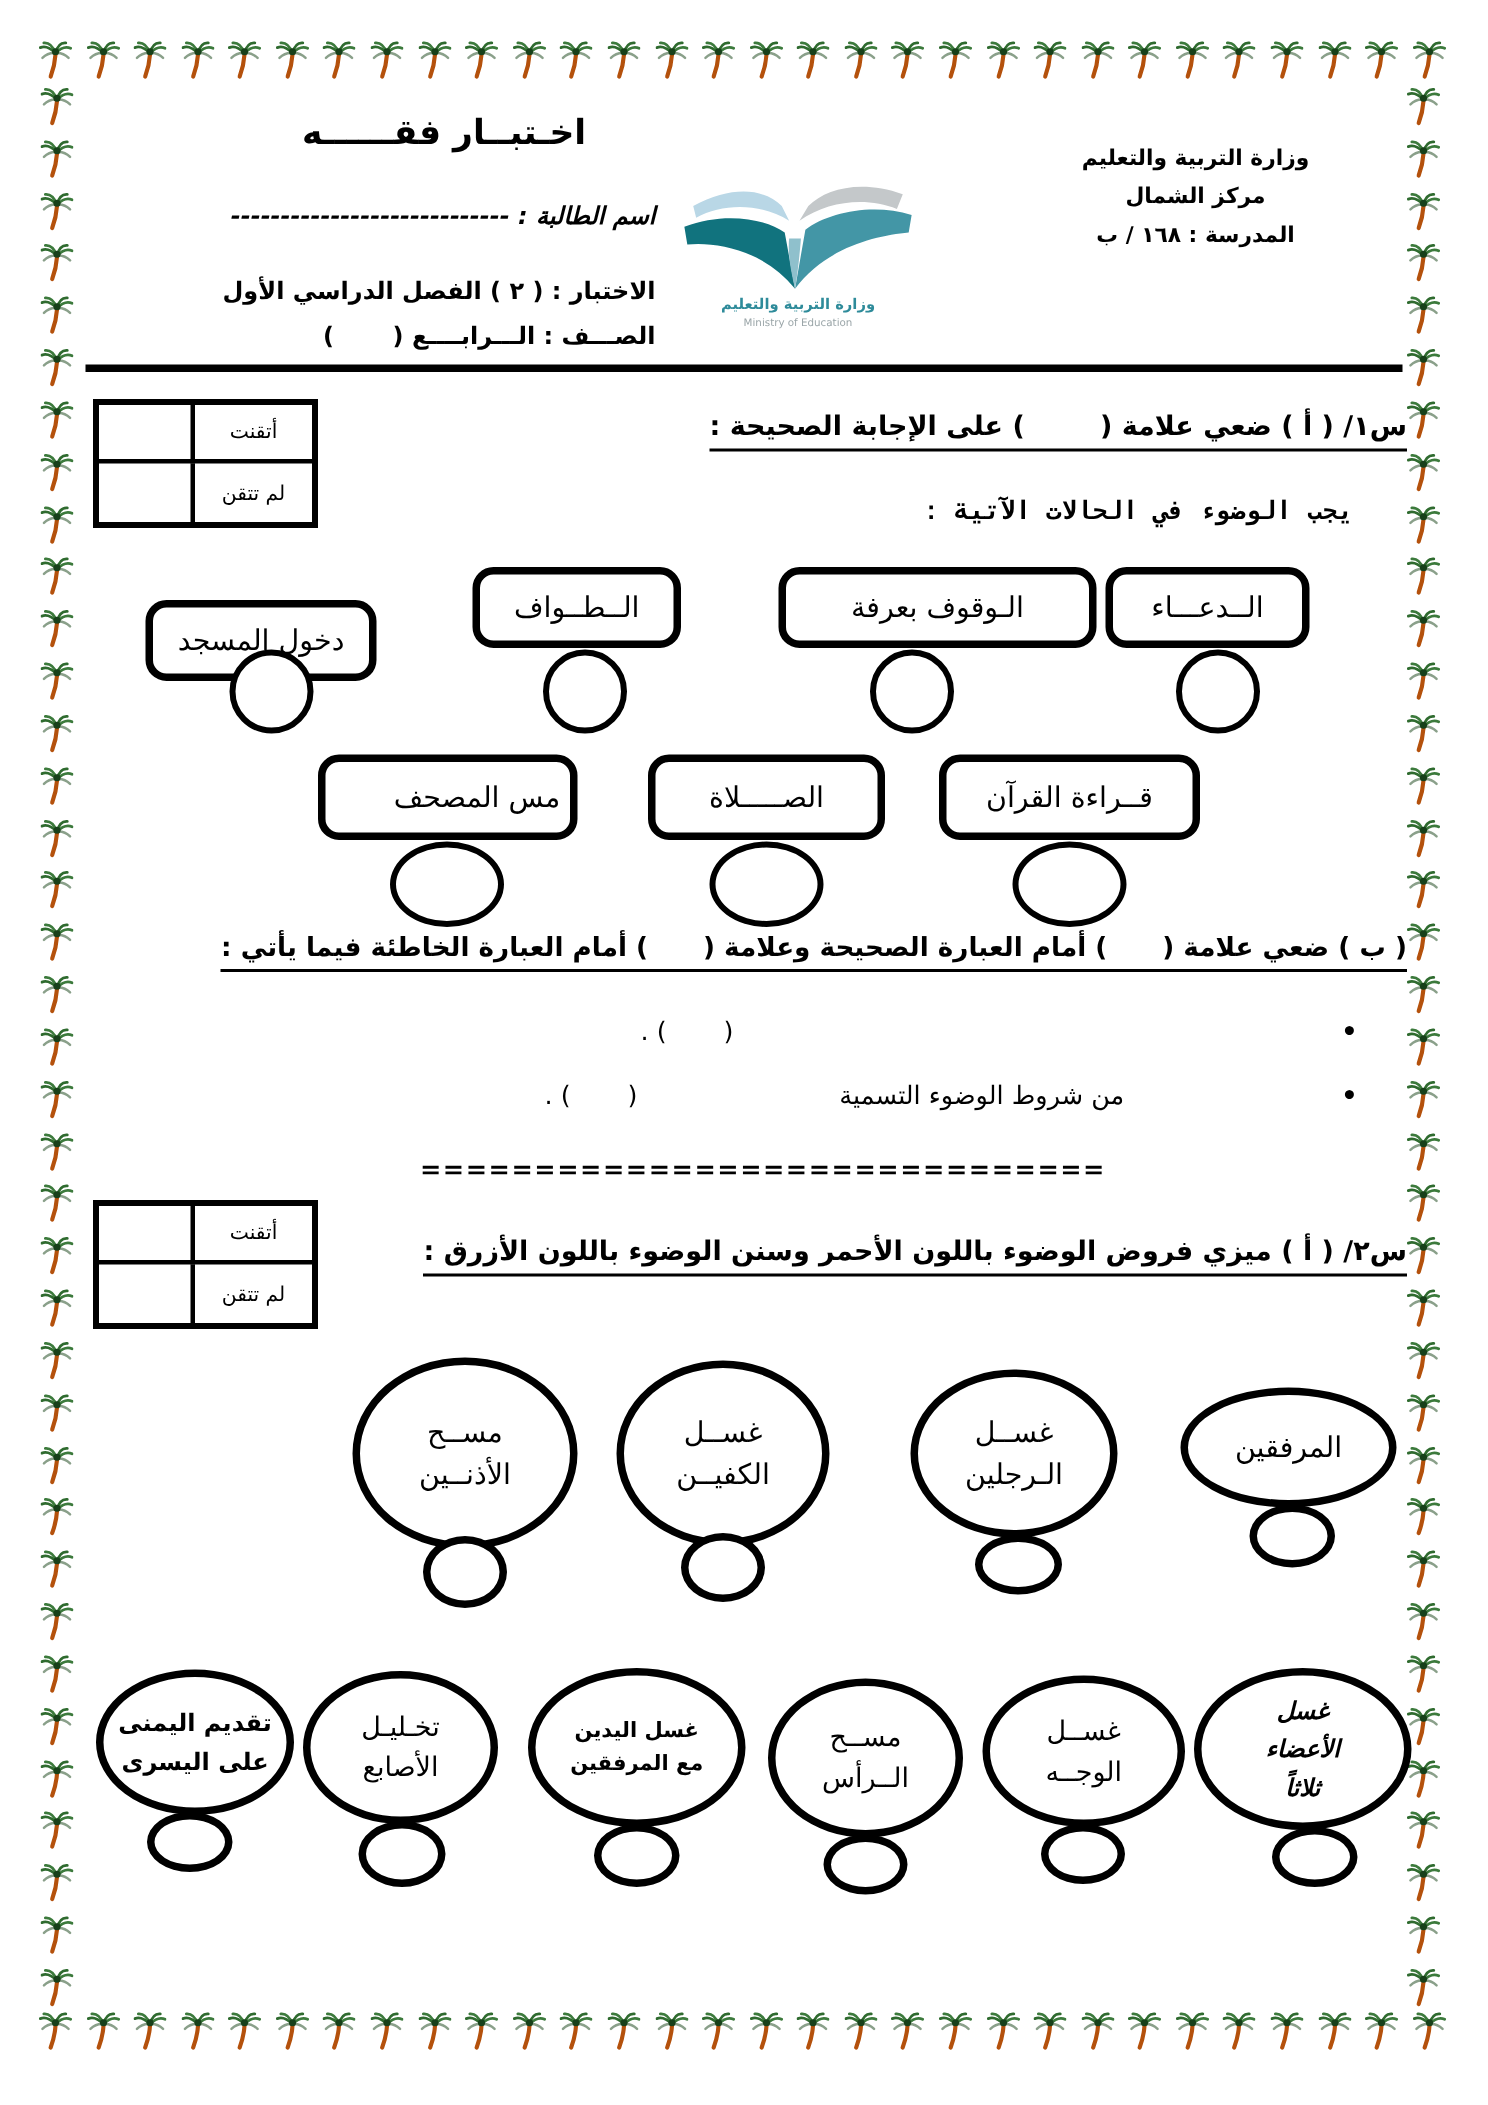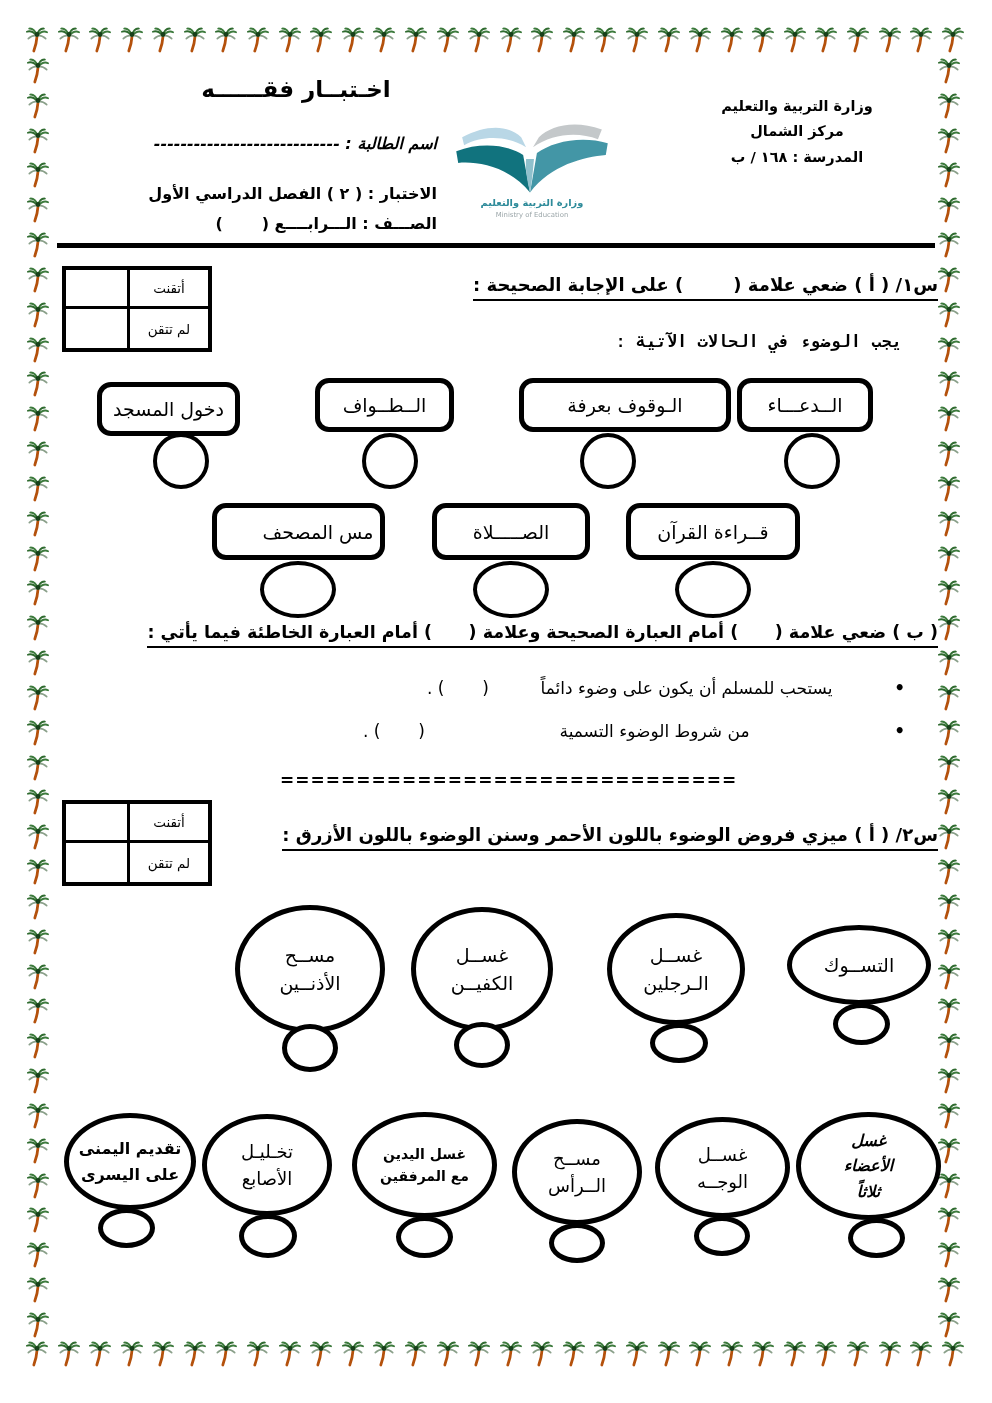--- a/index.html
+++ b/index.html
@@ -1836,56 +1836,55 @@
   <div class="m-cell c1"></div>
   <div class="m-cell">لم تتقن</div>
 </div>
 
 <div class="abs q-heading" style="right:54px;top:274px;">س١/ ( أ ) ضعي علامة (&nbsp;&nbsp;&nbsp;&nbsp;&nbsp;&nbsp;&nbsp;&nbsp;) على الإجابة الصحيحة :</div>
 <div class="abs sub-heading" style="right:90px;top:331px;">يجب الوضوء في الحالات الآتية :</div>
 
 <div class="opt" style="left:737px;top:378px;width:136px;">الــدعـــاء</div>
 <div class="opt" style="left:519px;top:378px;width:212px;">الـوقوف بعرفة</div>
 <div class="opt" style="left:315px;top:378px;width:139px;">الــطــواف</div>
-<div class="opt" style="left:97px;top:382px;width:143px;">دخول المسجد</div>
+<div class="opt" style="left:97px;top:400px;width:154px;">دخول المسجد</div>
 <div class="tail" style="left:784px;top:433px;width:56px;height:56px;"></div>
 <div class="tail" style="left:580px;top:433px;width:56px;height:56px;"></div>
 <div class="tail" style="left:362px;top:433px;width:56px;height:56px;"></div>
 <div class="tail" style="left:153px;top:433px;width:56px;height:56px;"></div>
 
 <div class="opt" style="left:626px;top:503px;width:174px;height:57px;">قــراءة القرآن</div>
 <div class="opt" style="left:432px;top:503px;width:158px;height:57px;">الصـــــلاة</div>
 <div class="opt" style="left:212px;top:503px;width:173px;height:57px;padding-left:39px;">مس المصحف</div>
 <div class="tail" style="left:675px;top:561px;width:76px;height:57px;"></div>
 <div class="tail" style="left:473px;top:561px;width:76px;height:57px;"></div>
 <div class="tail" style="left:260px;top:561px;width:76px;height:57px;"></div>
 
 <div class="abs q-heading" style="right:54px;top:622px;font-size:17.5px;">( ب ) ضعي علامة (&nbsp;&nbsp;&nbsp;&nbsp;&nbsp;&nbsp;) أمام العبارة الصحيحة وعلامة (&nbsp;&nbsp;&nbsp;&nbsp;&nbsp;&nbsp;) أمام العبارة الخاطئة فيما يأتي :</div>
 
 <div class="statement s1">
-  <span class="stxt">يستحب للمسلم أن يكون على وضوء دائماً</span>
   <span class="sblank">(&nbsp;&nbsp;&nbsp;&nbsp;&nbsp;&nbsp;&nbsp;) .</span>
 </div>
 <div class="statement s2">
   <span class="stxt">من شروط الوضوء التسمية</span>
   <span class="sblank">(&nbsp;&nbsp;&nbsp;&nbsp;&nbsp;&nbsp;&nbsp;) .</span>
 </div>
 
 <div class="abs divider">==============================</div>
 
 <div class="abs mastery" style="top:800px;">
   <div class="m-cell c1 r1"></div>
   <div class="m-cell r1">أتقنت</div>
   <div class="m-cell c1"></div>
   <div class="m-cell">لم تتقن</div>
 </div>
 
 <div class="abs q-heading" style="right:54px;top:824px;">س٢/ ( أ ) ميزي فروض الوضوء باللون الأحمر وسنن الوضوء باللون الأزرق :</div>
 
-<div class="oval" style="left:787px;top:925px;width:144px;height:80px;">التســوك</div>
+<div class="oval" style="left:787px;top:925px;width:144px;height:80px;">المرفقين</div>
 <div class="oval" style="left:607px;top:913px;width:138px;height:112px;">غســل
 الـرجلين</div>
 <div class="oval" style="left:411px;top:907px;width:142px;height:124px;">غســل
 الكفيــن</div>
 <div class="oval" style="left:235px;top:905px;width:150px;height:128px;">مســح
 الأذنــين</div>
 <div class="tail thick" style="left:833px;top:1003px;width:57px;height:42px;"></div>
 <div class="tail thick" style="left:650px;top:1023px;width:58px;height:40px;"></div>
 <div class="tail thick" style="left:454px;top:1022px;width:56px;height:46px;"></div>
 <div class="tail thick" style="left:282px;top:1024px;width:56px;height:48px;"></div>

